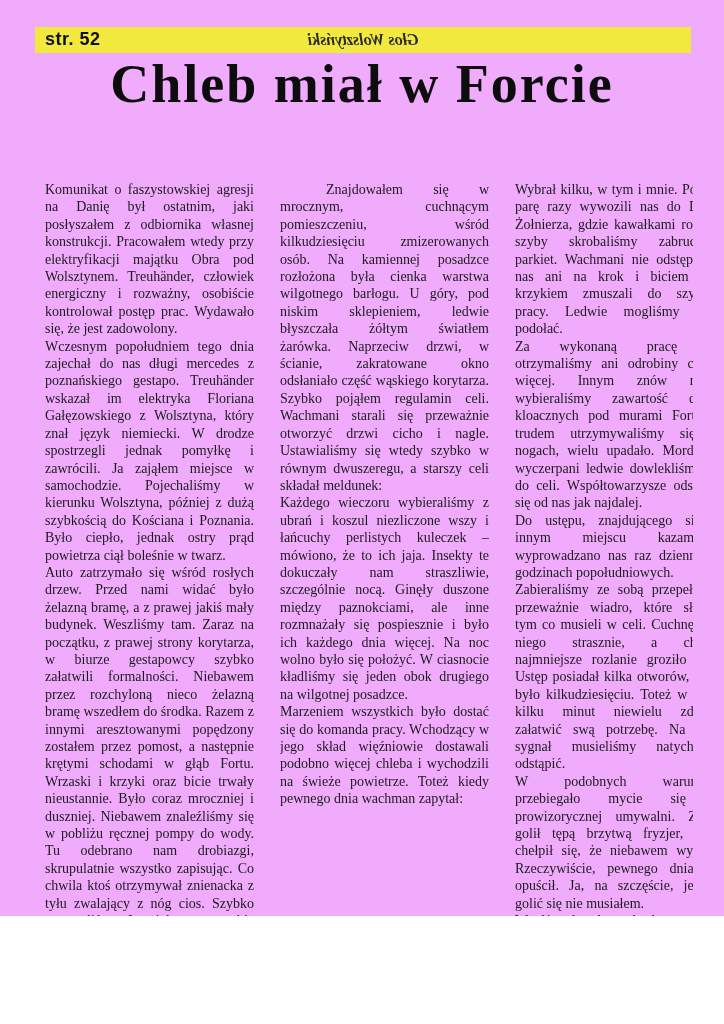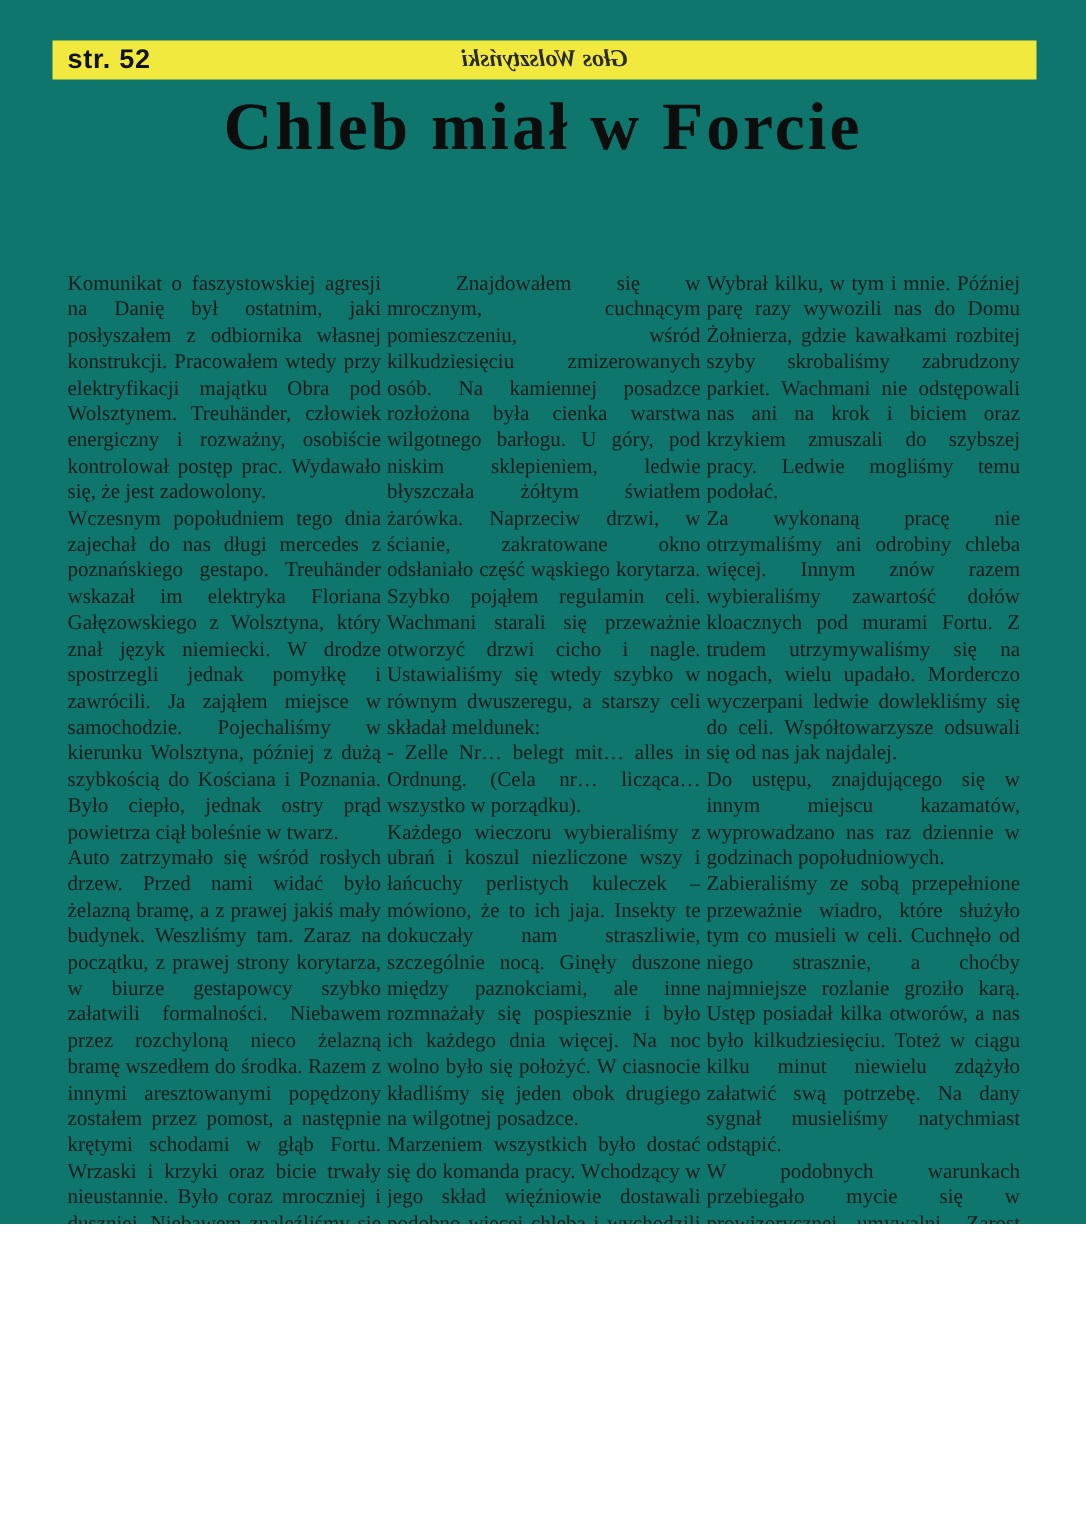--- a/index.html
+++ b/index.html
@@ -3,22 +3,22 @@
 <meta charset="utf-8">
 <style>
   html, body {
     margin: 0;
     padding: 0;
     background: #ffffff;
   }
   .page {
     position: relative;
     width: 724px;
-    height: 816px;
-    background: #0f766e;
+    height: 916px;
+    background: #f0abfc;
     overflow: hidden;
     font-family: "Liberation Serif", serif;
     color: #1b1b1b;
   }
   
   .header-bar {
     position: absolute;
     left: 35px;
     top: 27px;
     width: 656px;
@@ -50,34 +50,34 @@
   
   .headline {
     position: absolute;
     left: 0;
     top: 56px;
     width: 724px;
     margin: 0;
     text-align: center;
     font-family: "Liberation Serif", serif;
     font-weight: bold;
-    font-size: 45px;
+    font-size: 54px;
     line-height: 57px;
     letter-spacing: 2px;
     color: #0d0d0d;
   }
   
   .columns {
     position: absolute;
     left: 45px;
     top: 181px;
     width: 648px;
     height: 828px;
     display: flex;
-    gap: 4px;
+    gap: 26px;
     overflow: hidden;
   }
   .col {
     width: 209px;
     flex: 0 0 209px;
     overflow: hidden;
   }
   .col p {
     margin: 0;
     font-size: 14px;
@@ -107,21 +107,20 @@
   <div class="columns">
 
     <div class="col">
       <p>Komunikat o faszystowskiej agresji na Danię był ostatnim, jaki posłyszałem z odbiornika własnej konstrukcji. Pracowałem wtedy przy elektryfikacji majątku Obra pod Wolsztynem. Treuhänder, człowiek energiczny i rozważny, osobiście kontrolował postęp prac. Wydawało się, że jest zadowolony.</p>
       <p>Wczesnym popołudniem tego dnia zajechał do nas długi mercedes z poznańskiego gestapo. Treuhänder wskazał im elektryka Floriana Gałęzowskiego z Wolsztyna, który znał język niemiecki. W drodze spostrzegli jednak pomyłkę i zawrócili. Ja zająłem miejsce w samochodzie. Pojechaliśmy w kierunku Wolsztyna, później z dużą szybkością do Kościana i Poznania. Było ciepło, jednak ostry prąd powietrza ciął boleśnie w twarz.</p>
       <p>Auto zatrzymało się wśród rosłych drzew. Przed nami widać było żelazną bramę, a z prawej jakiś mały budynek. Weszliśmy tam. Zaraz na początku, z prawej strony korytarza, w biurze gestapowcy szybko załatwili formalności. Niebawem przez rozchyloną nieco żelazną bramę wszedłem do środka. Razem z innymi aresztowanymi popędzony zostałem przez pomost, a następnie krętymi schodami w głąb Fortu. Wrzaski i krzyki oraz bicie trwały nieustannie. Było coraz mroczniej i duszniej. Niebawem znaleźliśmy się w pobliżu ręcznej pompy do wody. Tu odebrano nam drobiazgi, skrupulatnie wszystko zapisując. Co chwila ktoś otrzymywał znienacka z tyłu zwalający z nóg cios. Szybko wstawaliśmy. Ja miałem przy sobie broszurę związaną z mym zawodem. Gestapowiec przerzucił kilka kartek, a następnie błyskawicznym ciosem mnie znokautował. Poczułem ostry ból, z nosa i ust pociekła mi krew. Szybko podniosłem się. Nieco dalej kazano nam stanąć twarzą do ściany. Co chwila obrywaliśmy z tyłu i uderzaliśmy głowami o ściany. W końcu wkopnięty do</p>
     </div>
 
     <div class="col">
       <p class="indent">Znajdowałem się w mrocznym, cuchnącym pomieszczeniu, wśród kilkudziesięciu zmizerowanych osób. Na kamiennej posadzce rozłożona była cienka warstwa wilgotnego barłogu. U góry, pod niskim sklepieniem, ledwie błyszczała żółtym światłem żarówka. Naprzeciw drzwi, w ścianie, zakratowane okno odsłaniało część wąskiego korytarza. Szybko pojąłem regulamin celi. Wachmani starali się przeważnie otworzyć drzwi cicho i nagle. Ustawialiśmy się wtedy szybko w równym dwuszeregu, a starszy celi składał meldunek:</p>
-      <p>- Zelle Nr… belegt mit… alles in Ordnung. (Cela nr… licząca… wszystko w porządku).</p>
       <p>Każdego wieczoru wybieraliśmy z ubrań i koszul niezliczone wszy i łańcuchy perlistych kuleczek – mówiono, że to ich jaja. Insekty te dokuczały nam straszliwie, szczególnie nocą. Ginęły duszone między paznokciami, ale inne rozmnażały się pospiesznie i było ich każdego dnia więcej. Na noc wolno było się położyć. W ciasnocie kładliśmy się jeden obok drugiego na wilgotnej posadzce.</p>
       <p>Marzeniem wszystkich było dostać się do komanda pracy. Wchodzący w jego skład więźniowie dostawali podobno więcej chleba i wychodzili na świeże powietrze. Toteż kiedy pewnego dnia wachman zapytał:</p>
 
     </div>
 
     <div class="col">
       <p>Wybrał kilku, w tym i mnie. Później parę razy wywozili nas do Domu Żołnierza, gdzie kawałkami rozbitej szyby skrobaliśmy zabrudzony parkiet. Wachmani nie odstępowali nas ani na krok i biciem oraz krzykiem zmuszali do szybszej pracy. Ledwie mogliśmy temu podołać.</p>
       <p>Za wykonaną pracę nie otrzymaliśmy ani odrobiny chleba więcej. Innym znów razem wybieraliśmy zawartość dołów kloacznych pod murami Fortu. Z trudem utrzymywaliśmy się na nogach, wielu upadało. Morderczo wyczerpani ledwie dowlekliśmy się do celi. Współtowarzysze odsuwali się od nas jak najdalej.</p>
       <p>Do ustępu, znajdującego się w innym miejscu kazamatów, wyprowadzano nas raz dziennie w godzinach popołudniowych.</p>
       <p>Zabieraliśmy ze sobą przepełnione przeważnie wiadro, które służyło tym co musieli w celi. Cuchnęło od niego strasznie, a choćby najmniejsze rozlanie groziło karą. Ustęp posiadał kilka otworów, a nas było kilkudziesięciu. Toteż w ciągu kilku minut niewielu zdążyło załatwić swą potrzebę. Na dany sygnał musieliśmy natychmiast odstąpić.</p>

